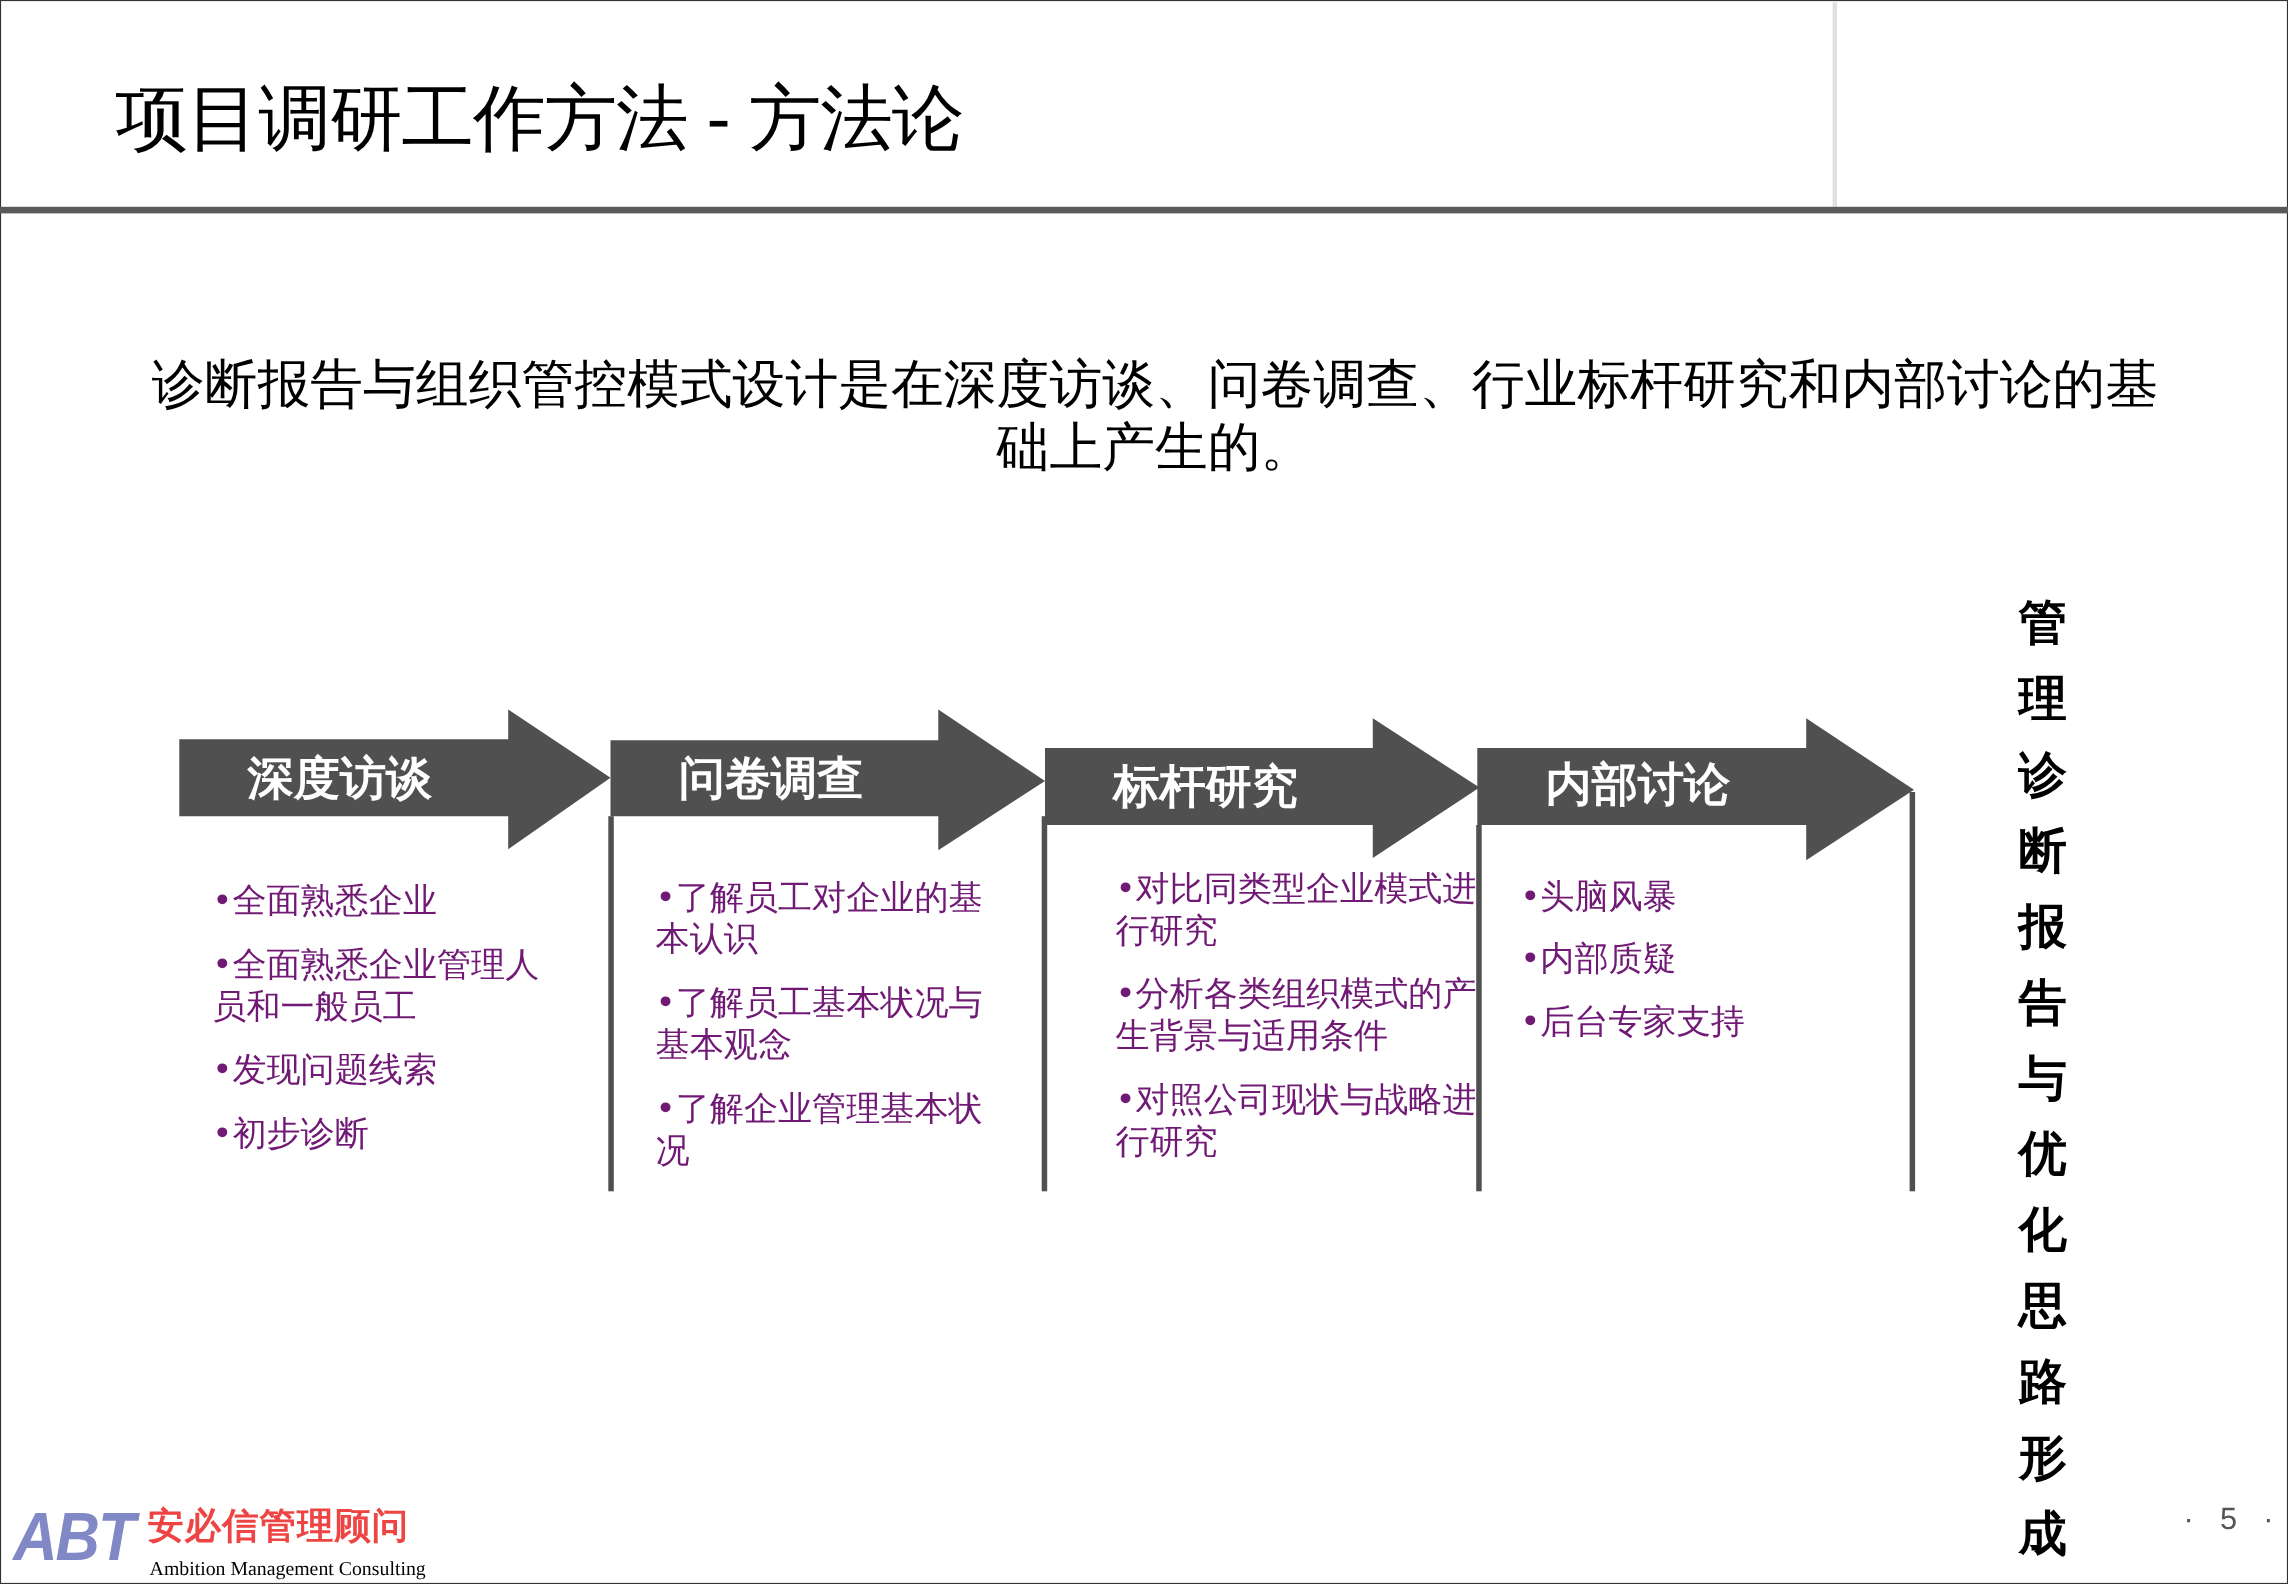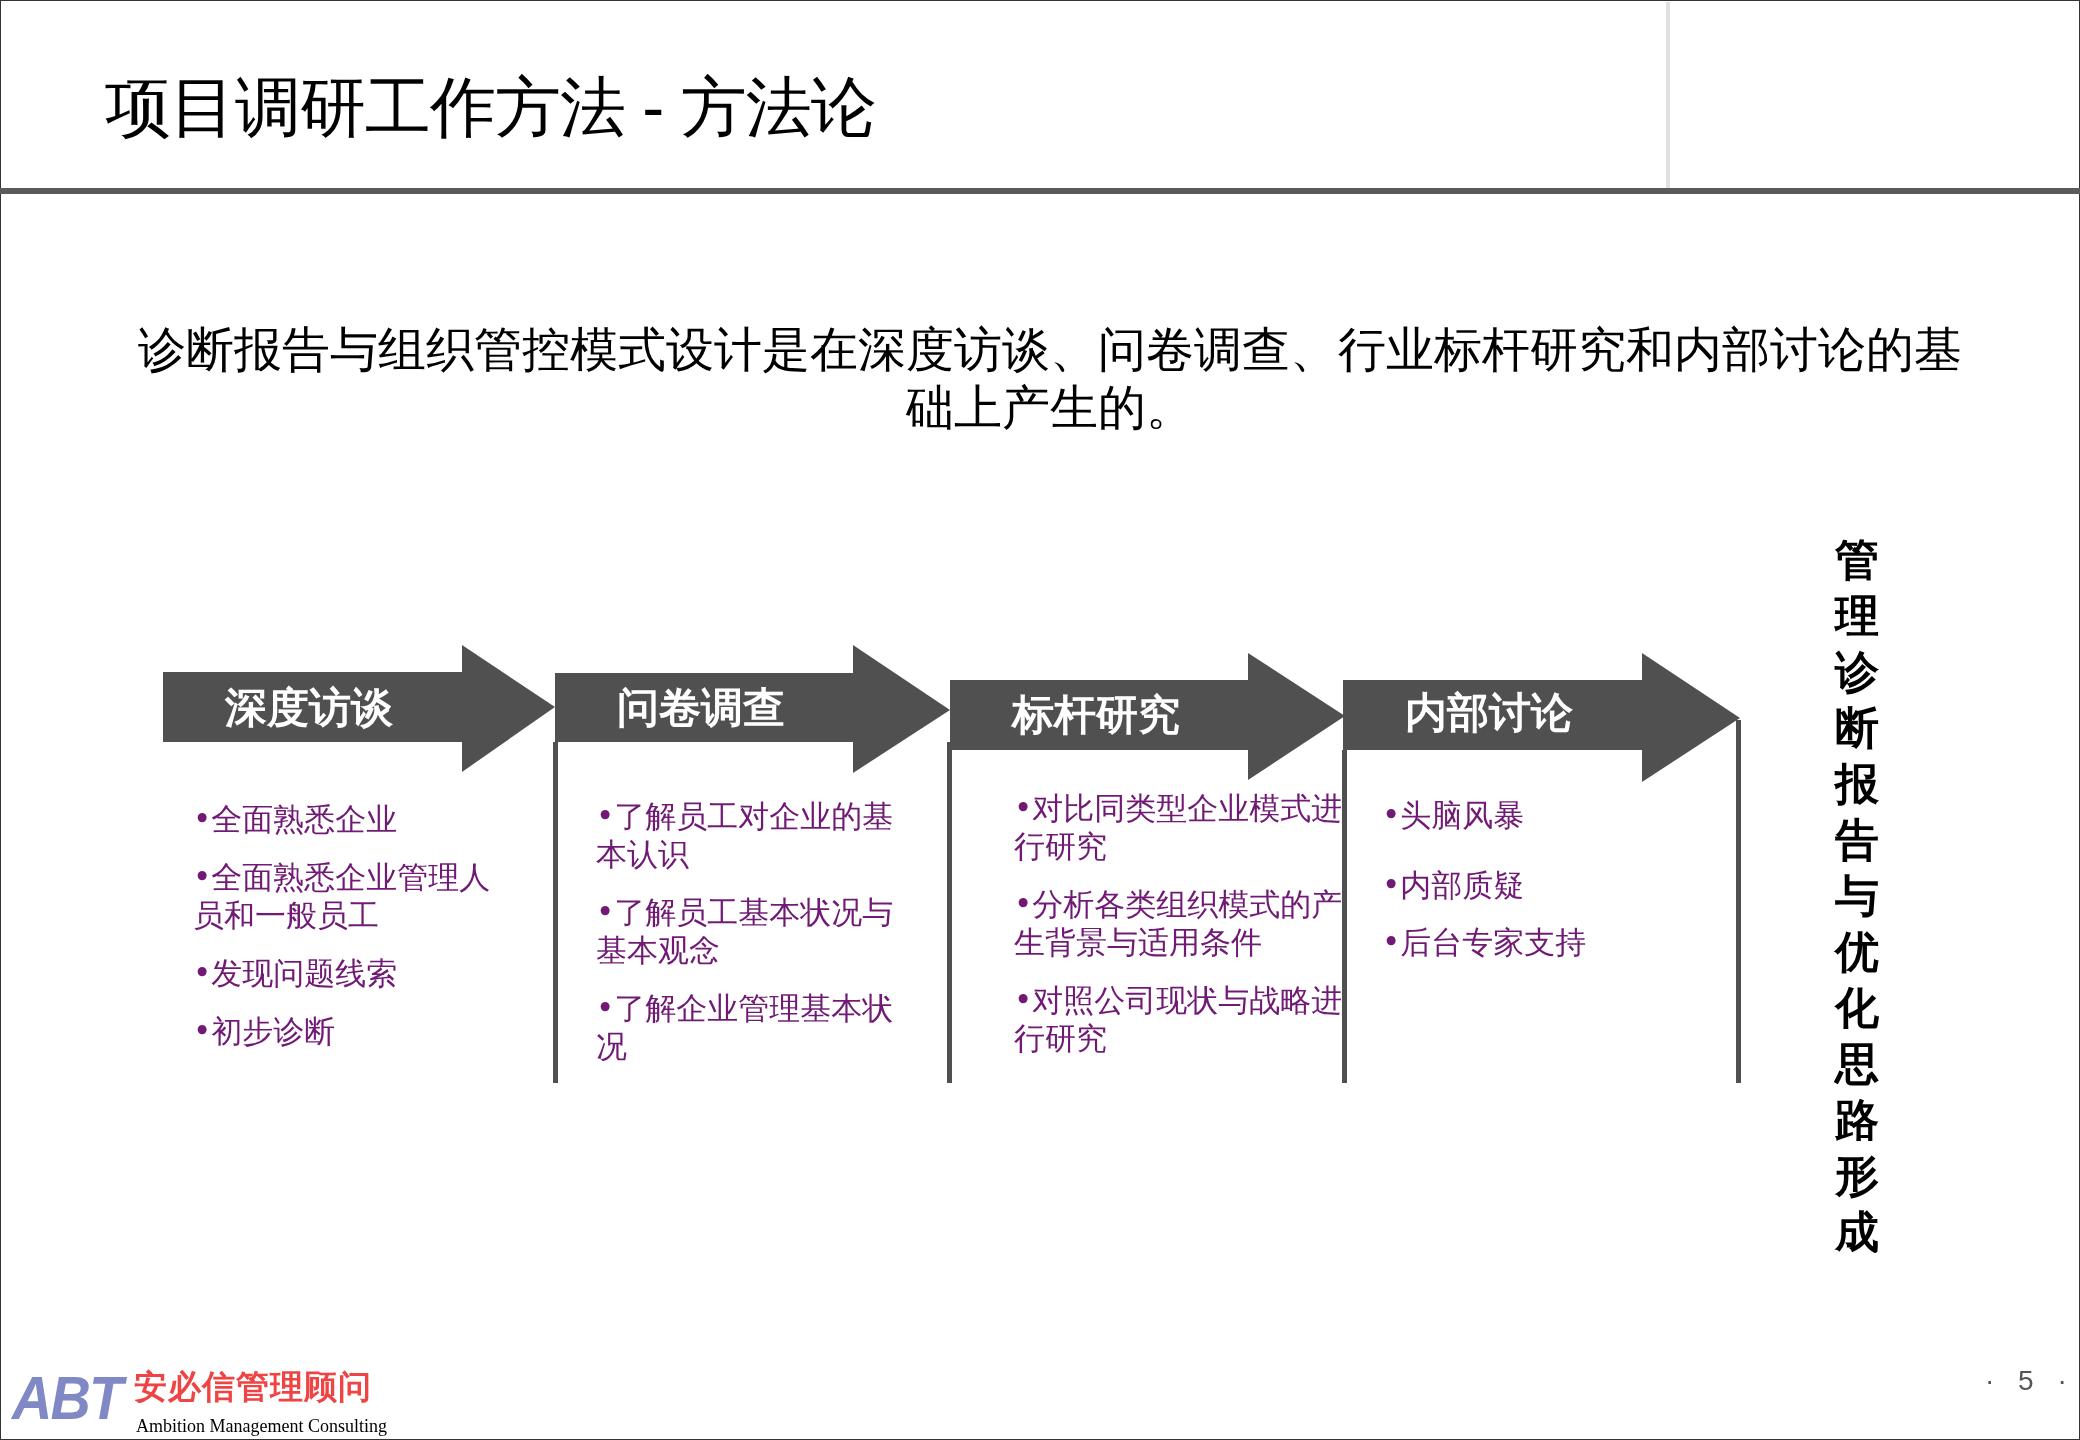--- a/index.html
+++ b/index.html
@@ -39,21 +39,21 @@
     font-size: 42px; line-height: 50px; white-space: nowrap;
   }
   .vline { position: absolute; width: 5px; background: #505050; }
   .bullets {
     position: absolute; font-family: "DejaVu Serif", "Liberation Serif", serif;
     font-size: 31px; line-height: 38px; color: #701a75;
   }
   .bullets .item { margin-bottom: 20px; }
   .vertical-conclusion {
     position: absolute; left: 1832px; top: 532px; width: 50px;
-    font-weight: bold; font-size: 44px; line-height: 56px;
+    font-weight: bold; font-size: 44px; line-height: 69px;
     font-family: "DejaVu Sans", sans-serif; text-align: center;
     word-break: break-all;
   }
   .logo { position: absolute; left: 12px; top: 1366px; height: 64px; }
   .logo-abt {
     position: absolute; left: 0; top: 0;
     font-family: "Liberation Sans", sans-serif; font-weight: bold; font-style: italic;
     font-size: 62px; line-height: 64px; color: #8088c6; letter-spacing: -2px;
     transform: scaleX(0.9); transform-origin: left;
   }
@@ -115,21 +115,21 @@
     <div class="item">•了解企业管理基本状况</div>
   </div>
 
   <div class="bullets" style="left:1014px; top:789px; width:340px;">
     <div class="item">•对比同类型企业模式进行研究</div>
     <div class="item">•分析各类组织模式的产生背景与适用条件</div>
     <div class="item">•对照公司现状与战略进行研究</div>
   </div>
 
   <div class="bullets" style="left:1382px; top:796px; width:330px;">
-    <div class="item" style="margin-bottom:32px;">•头脑风暴</div>
+    <div class="item" style="margin-bottom:19px;">•头脑风暴</div>
     <div class="item" style="margin-bottom:19px;">•内部质疑</div>
     <div class="item">•后台专家支持</div>
   </div>
 </div>
 
 <div class="vertical-conclusion">管理诊断报告与优化思路形成</div>
 
 <div class="logo">
   <div class="logo-abt">ABT</div>
   <div class="logo-cn">安必信管理顾问</div>

